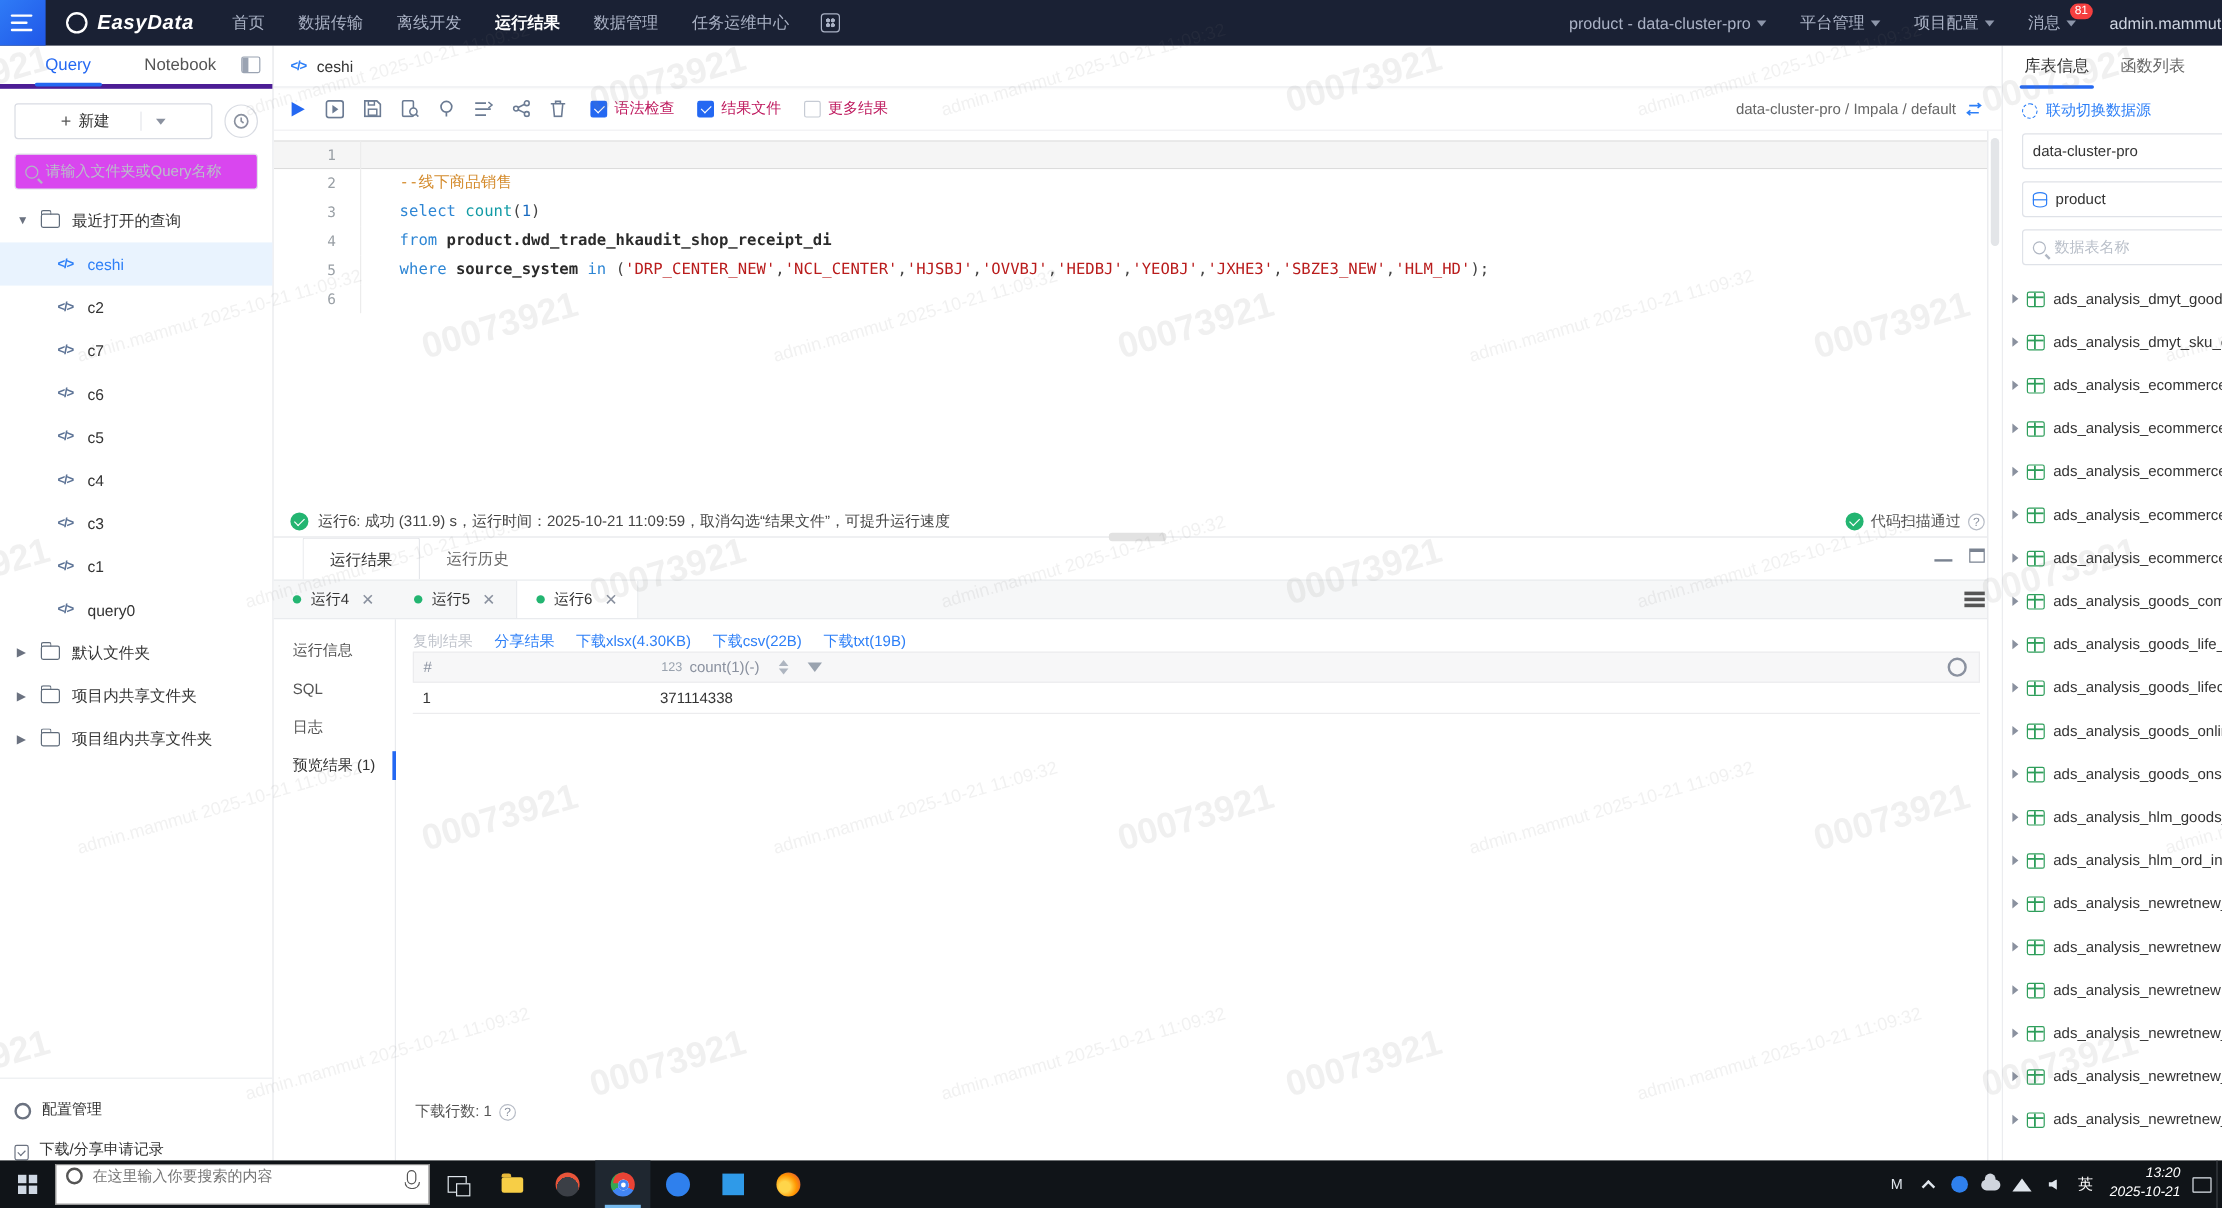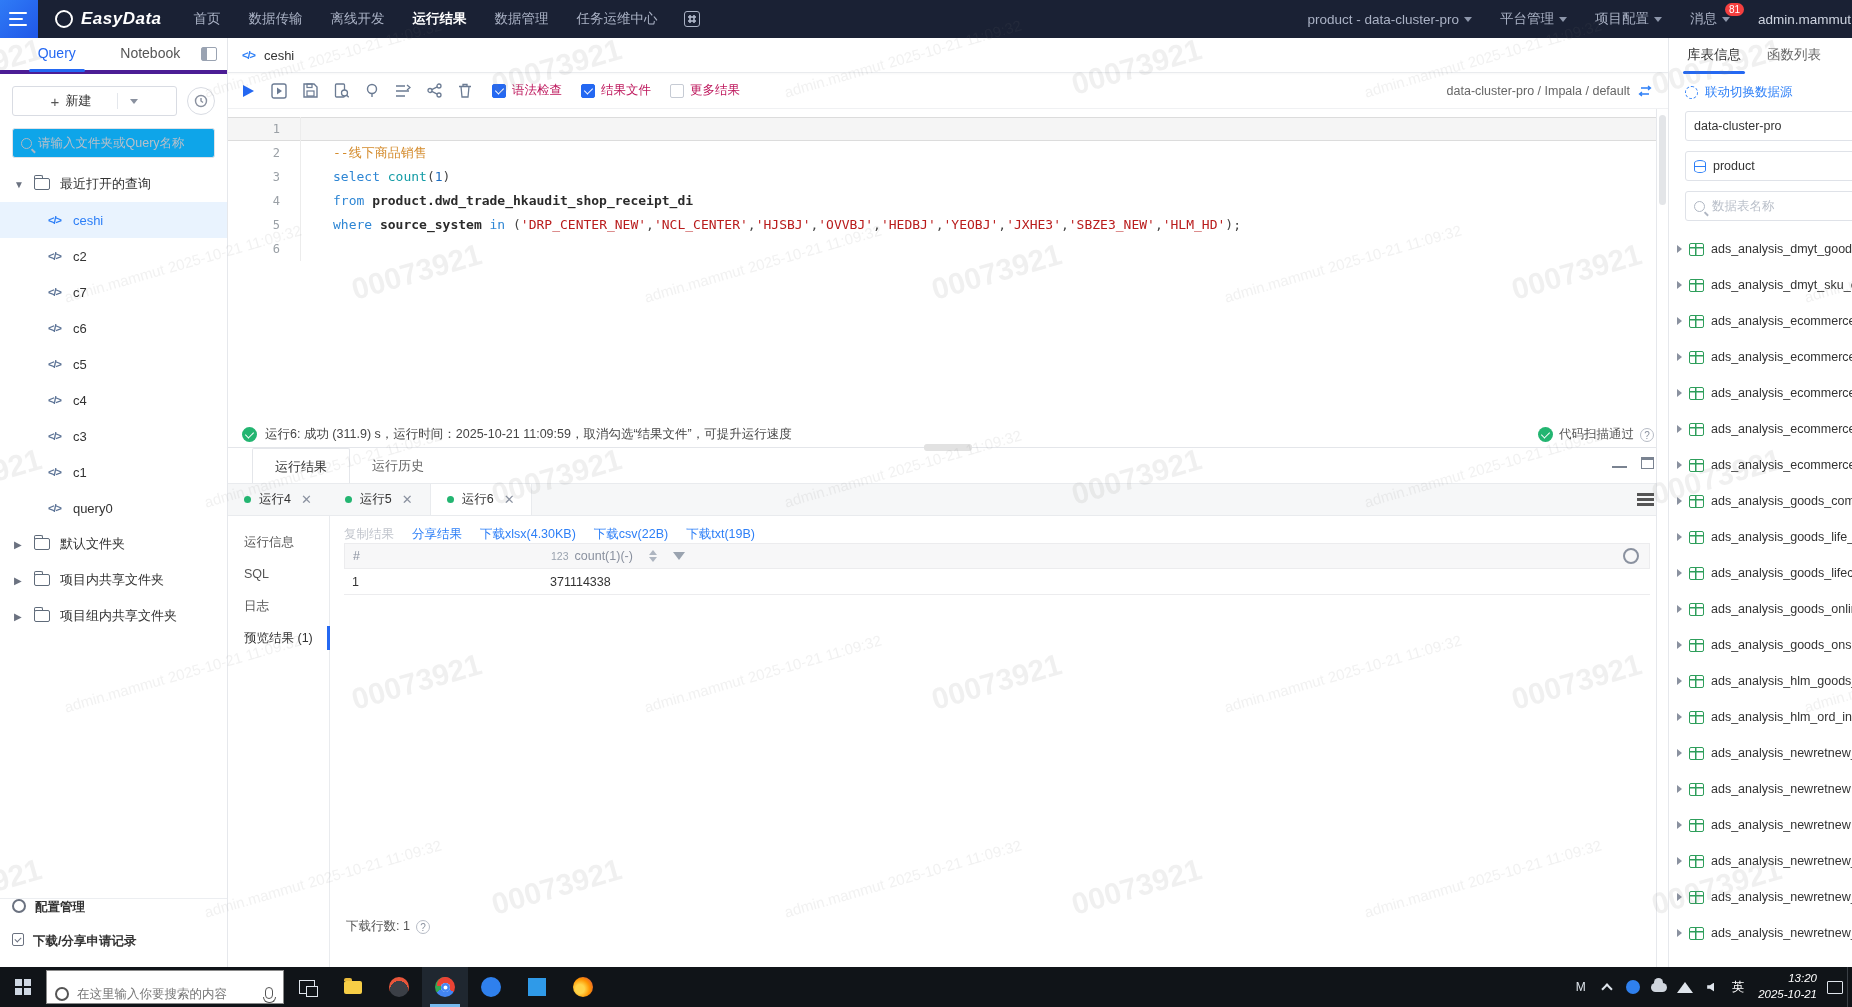--- a/index.html
+++ b/index.html
@@ -44,36 +44,36 @@
   .lsb-tab { flex:1; text-align:center; font-size:14px; color:#555; height:36px; line-height:34px; cursor:pointer; position:relative; }
   .lsb-tab.active { color:#2468f2; }
   .lsb-tab.active::after { content:""; position:absolute; left:50%; transform:translateX(-50%); bottom:0; width:56px; height:3px; background:#2468f2; border-radius:2px; }
   .panel-collapse { width:16px; height:14px; border:1.5px solid #9aa3b2; border-radius:2px; position:relative; cursor:pointer; flex:none; margin-left:4px; }
   .panel-collapse::after { content:""; position:absolute; top:0; bottom:0; left:0; width:5px; background:#9aa3b2; }
   .new-row { display:flex; align-items:center; gap:10px; padding:12px 12px 10px 12px; }
   .new-btn { flex:1; height:30px; border:1px solid #d9dce3; border-radius:3px; display:flex; align-items:center; justify-content:center; background:#fff; cursor:pointer; font-size:13px; color:#333; }
   .new-btn .plus { color:#555; font-size:15px; margin-right:6px; }
   .new-btn .nb-caret { margin-left:26px; padding-left:12px; border-left:1px solid #e4e7ec; height:16px; display:flex; align-items:center; }
   .hist-btn { width:28px; height:28px; border:1px solid #d9dce3; border-radius:50%; flex:none; display:flex; align-items:center; justify-content:center; cursor:pointer; color:#8a919f; }
-  .search-box { margin:2px 12px 8px 12px; height:30px; border:1px solid #e0e3e9; border-radius:3px; display:flex; align-items:center; padding:0 8px; gap:6px; background:#0ea5e9; }
+  .search-box { margin:2px 12px 8px 12px; height:30px; border:1px solid #e0e3e9; border-radius:3px; display:flex; align-items:center; padding:0 8px; gap:6px; background:#d946ef; }
   .search-box input { border:none; outline:none; flex:1; font-size:12.5px; color:#333; background:transparent; font-family:inherit; }
   .search-box input::placeholder { color:#b9bfc9; }
   .mag { width:11px; height:11px; border:1.5px solid #b0b7c3; border-radius:50%; position:relative; flex:none; }
   .mag::after { content:""; position:absolute; width:5px; height:1.5px; background:#b0b7c3; transform:rotate(45deg); left:9px; top:11px; }
   .tree { margin-top:6px; }
   .tree-row { display:flex; align-items:center; height:36px; padding-left:14px; gap:10px; cursor:pointer; color:#333; }
   .tree-row .tw { font-size:10px; color:#6b7280; width:10px; flex:none; }
   .file-row { display:flex; align-items:center; height:36px; padding-left:48px; gap:12px; cursor:pointer; color:#333; }
   .file-row.active { background:#e9f3fe; color:#2d7ff7; }
   .code-ic { font-size:11px; color:#5c7396; font-weight:bold; letter-spacing:-1px; flex:none; }
   .file-row.active .code-ic { color:#2d7ff7; }
   .folder-ic { width:16px; height:12px; border:1.5px solid #5f6b7a; border-radius:2px; position:relative; flex:none; }
   .folder-ic::before { content:""; position:absolute; top:-4px; left:-1px; width:7px; height:3px; border:1.5px solid #5f6b7a; border-bottom:none; border-radius:2px 2px 0 0; }
   .lsb-footer { position:absolute; bottom:0; left:0; right:0; border-top:1px solid #eceef1; }
-  .lsb-foot-row { display:flex; align-items:flex-start; gap:9px; height:34px; padding-left:12px; color:#333; cursor:pointer; font-size:12.5px;font-weight:bold; }
+  .lsb-foot-row { display:flex; align-items:flex-end; gap:9px; height:34px; padding-left:12px; color:#333; cursor:pointer; font-size:12.5px; }
   .gear { width:14px; height:14px; border:2px solid #6b7280; border-radius:50%; position:relative; flex:none; }
   .gear::after { content:""; position:absolute; inset:3px; border-radius:50%; background:#fff; }
   .dl-ic { width:12px; height:13px; border:1.5px solid #6b7280; border-radius:2px; position:relative; flex:none; }
   .dl-ic::after { content:""; position:absolute; left:3px; top:2px; width:3px; height:5px; border-bottom:1.5px solid #6b7280; border-right:1.5px solid #6b7280; transform:rotate(45deg); }
 
   
   .center { flex:1; position:relative; display:flex; flex-direction:column; min-width:0; }
   .qtab-bar { height:35px; border-bottom:1px solid #e9ebee; display:flex; align-items:center; padding-left:14px; gap:9px; flex:none; box-shadow:0 1px 2px rgba(0,0,0,.03); }
   .qtab-name { font-size:13px; color:#333; }
   .toolbar { height:36px; border-bottom:1px solid #f0f1f3; display:flex; align-items:center; padding:0 16px 0 12px; gap:15px; flex:none; }
@@ -173,21 +173,21 @@
   .tbl-name { font-size:12.5px; color:#333; overflow:hidden; }
 
   
   .taskbar { position:absolute; left:0; right:0; bottom:0; height:40px; background:#101418; display:flex; align-items:center; z-index:20; color:#fff; }
   .tb-start { width:46px; height:40px; display:flex; align-items:center; justify-content:center; cursor:pointer; flex:none; }
   .win-logo { width:16px; height:16px; background:
       linear-gradient(#cfd8e3,#cfd8e3) 0 0/7px 7px no-repeat,
       linear-gradient(#cfd8e3,#cfd8e3) 9px 0/7px 7px no-repeat,
       linear-gradient(#cfd8e3,#cfd8e3) 0 9px/7px 7px no-repeat,
       linear-gradient(#cfd8e3,#cfd8e3) 9px 9px/7px 7px no-repeat; }
-  .tb-search { width:238px; height:30px; background:#fff; border:1px solid #8a8a8a; display:flex; align-items:flex-start; gap:8px; padding:16px 8px; flex:none; }
+  .tb-search { width:312px; height:30px; background:#fff; border:1px solid #8a8a8a; display:flex; align-items:flex-end; gap:8px; padding:16px 8px; flex:none; }
   .cortana { width:14px; height:14px; border:2px solid #555; border-radius:50%; flex:none; }
   .tb-search input { border:none; outline:none; flex:1; font-size:12.5px; color:#333; background:transparent; font-family:inherit; }
   .tb-search input::placeholder { color:#767676; }
   .mic { width:8px; height:12px; border:1.5px solid #555; border-radius:4px; position:relative; flex:none; margin-right:2px; }
   .mic::after { content:""; position:absolute; left:-3px; top:9px; width:11px; height:5px; border:1.5px solid #555; border-top:none; border-radius:0 0 6px 6px; }
   .tb-ico { width:46px; height:40px; display:flex; align-items:center; justify-content:center; cursor:pointer; flex:none; position:relative; }
   .tb-ico.open::after { content:""; position:absolute; bottom:0; left:8px; right:8px; height:3px; background:#76b9ed; }
   .tb-ico.open { background:#1f2730; }
   .tv-ic { width:16px; height:14px; border:1.5px solid #dfe5ec; position:relative; }
   .tv-ic::after { content:""; position:absolute; right:-4px; bottom:-4px; width:10px; height:9px; border:1.5px solid #dfe5ec; background:#101418; }

